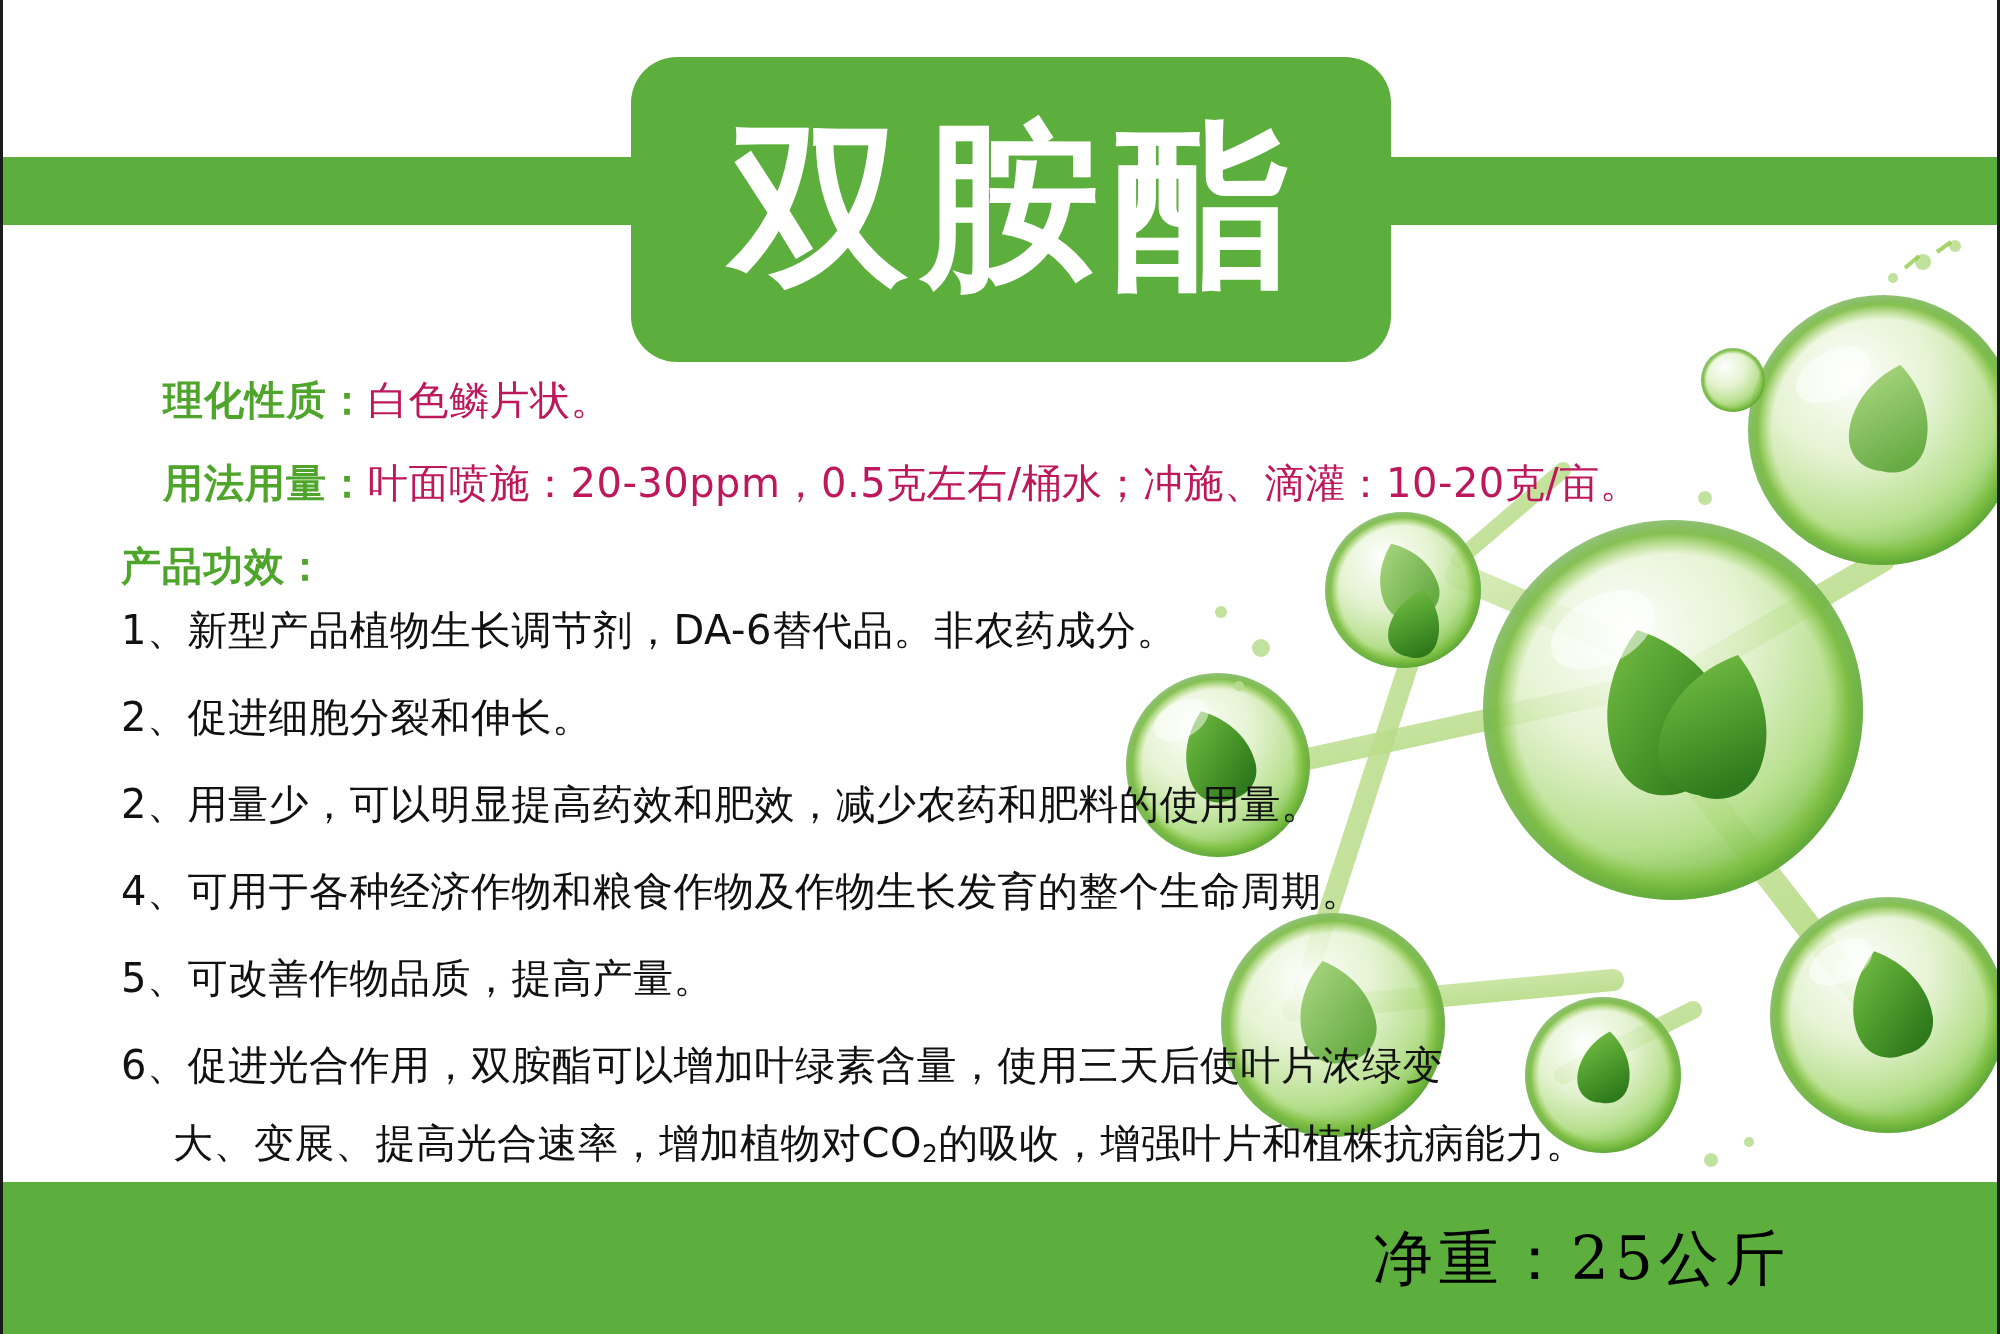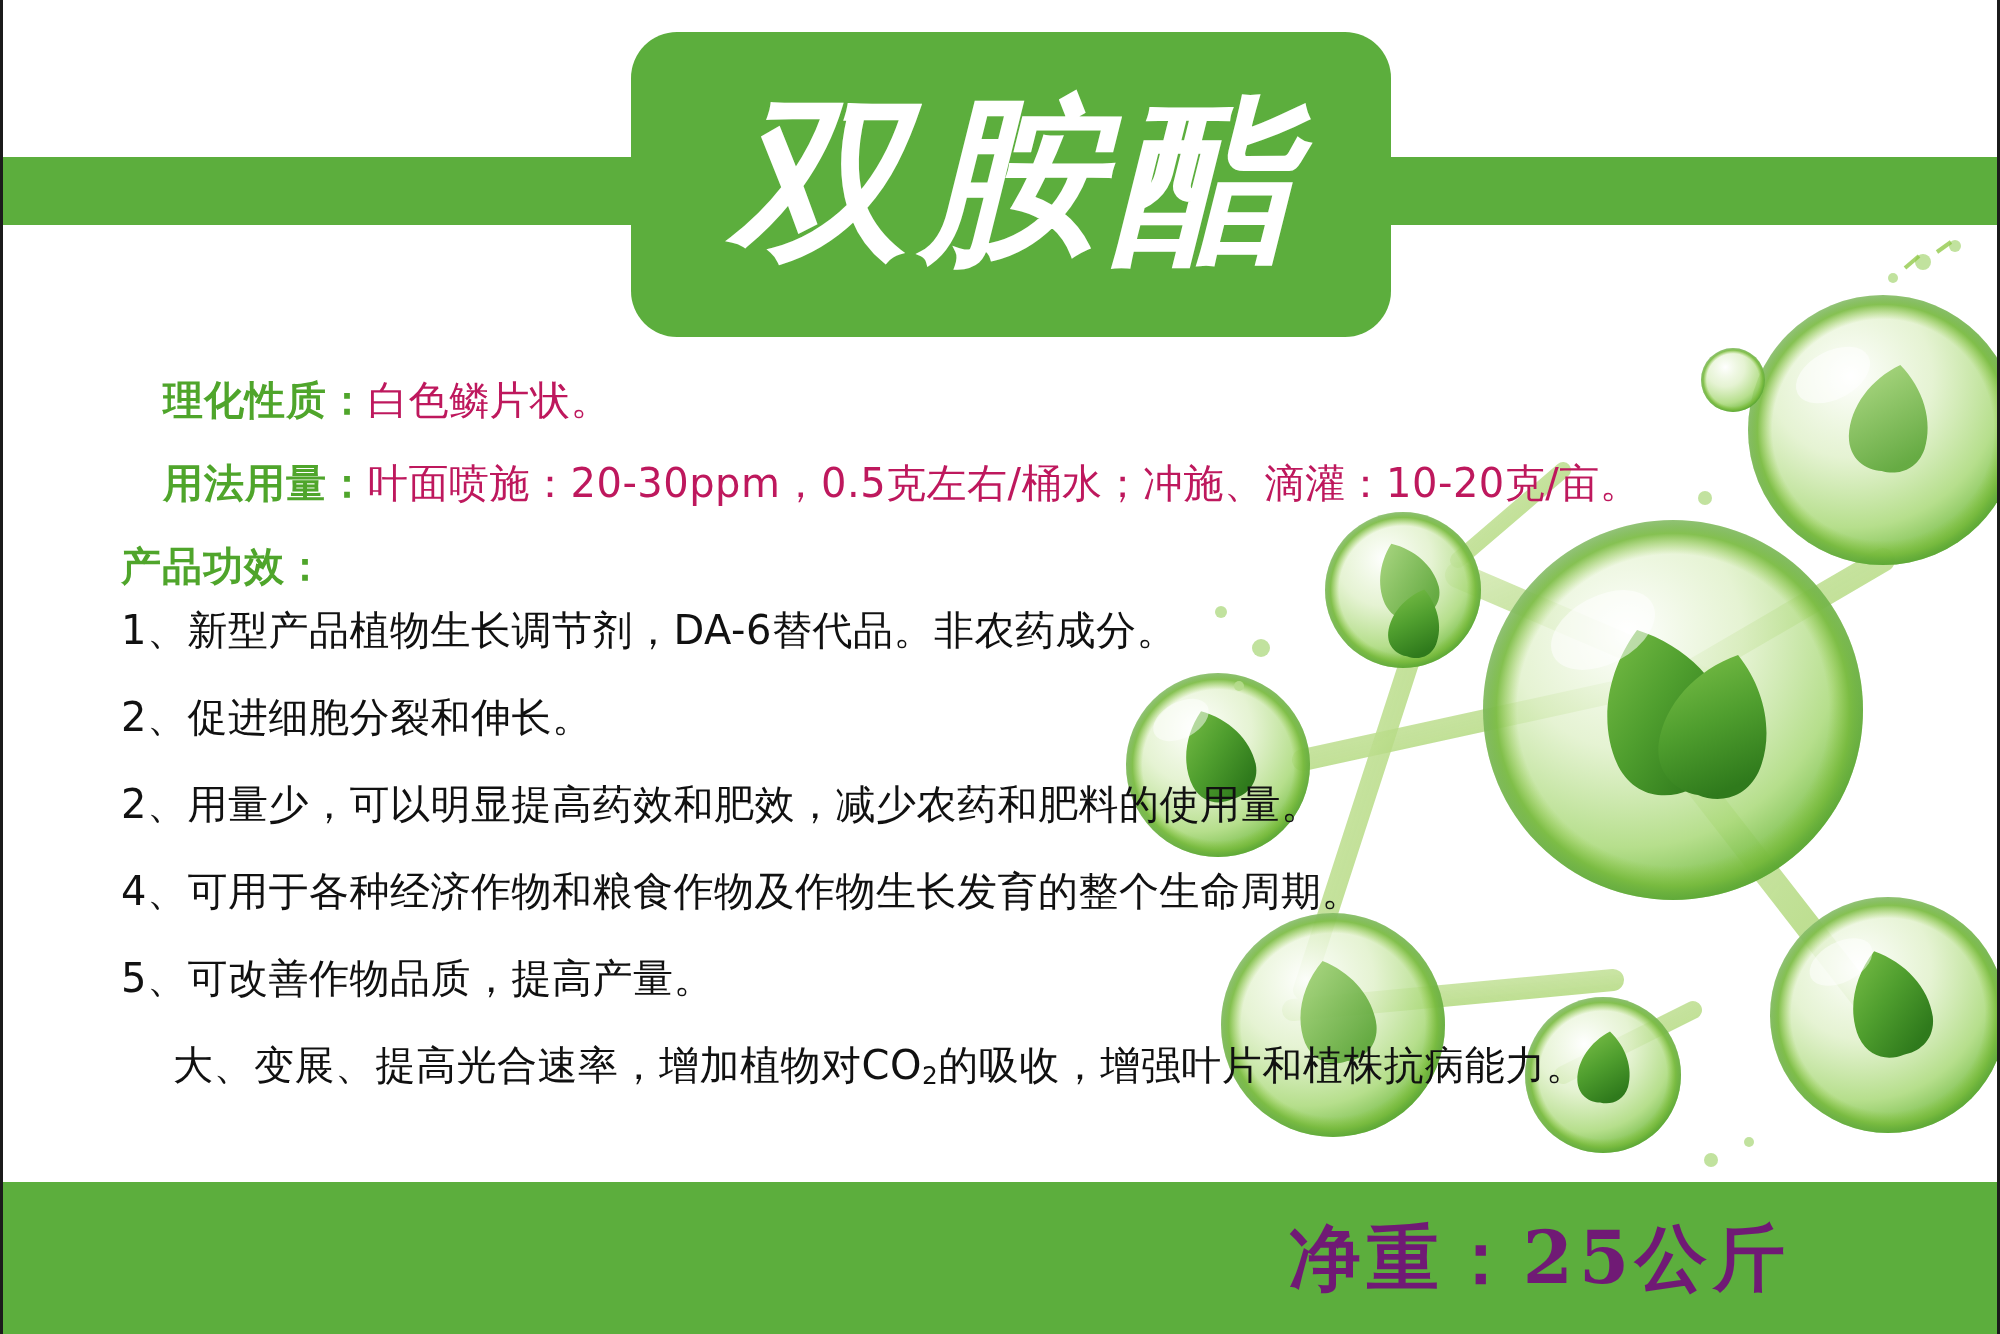--- a/index.html
+++ b/index.html
@@ -30,29 +30,28 @@
   .band-top{
     position:absolute;
     left:0; top:157px;
     width:2000px; height:68px;
     background:#5cae3d;
     z-index:3;
   }
   
   .title-plaque{
     position:absolute;
-    left:628px; top:32px;
+    left:628px; top:57px;
     width:760px; height:305px;
     background:#5cae3d;
     border-radius:46px;
     z-index:4;
     display:flex;
     align-items:center;
     justify-content:center;
-    font-style:italic;
   }
   .title-text{
     color:#ffffff;
     font-size:178px;
     line-height:1;
     font-weight:bold;
     letter-spacing:14px;
     text-indent:14px;
     font-family:"DejaVu Sans","Liberation Sans",sans-serif;
     white-space:nowrap;
@@ -120,24 +119,24 @@
     position:absolute;
     left:0; bottom:0;
     width:2000px; height:152px;
     background:#5cae3d;
     z-index:6;
     display:flex;
     align-items:center;
     justify-content:flex-end;
   }
   .netweight{
-    color:#701a75;
-    font-size:72px;
+    color:#000000;
+    font-size:60px;
     line-height:1;
-    font-weight:bold;
+    font-weight:normal;
     letter-spacing:6px;
     margin-right:212px;
     white-space:nowrap;
     font-family:"DejaVu Serif","Liberation Serif",serif;
   }
 </style>
 </head>
 <body>
 
 <div id="label">
@@ -274,20 +273,21 @@
 
     <span class="section-head">产品功效：</span>
 
     <span class="benefit">1、新型产品植物生长调节剂，DA-6替代品。非农药成分。</span>
     <span class="benefit">2、促进细胞分裂和伸长。</span>
     <span class="benefit">2、用量少，可以明显提高药效和肥效，减少农药和肥料的使用量。</span>
     <span class="benefit">4、可用于各种经济作物和粮食作物及作物生长发育的整个生命周期。</span>
     <span class="benefit">5、可改善作物品质，提高产量。</span>
 
     <span class="benefit">
+      <span>6、促进光合作用，双胺酯可以增加叶绿素含量，使用三天后使叶片浓绿变</span>
       <span class="cont"><span>大、变展、提高光合速率，增加植物对CO</span><sub>2</sub><span>的吸收，增强叶片和植株抗病能力。</span></span>
     </span>
   </div>
 
   <div class="band-bottom">
     <span class="netweight">净重：25公斤</span>
   </div>
 
 </div>
 

